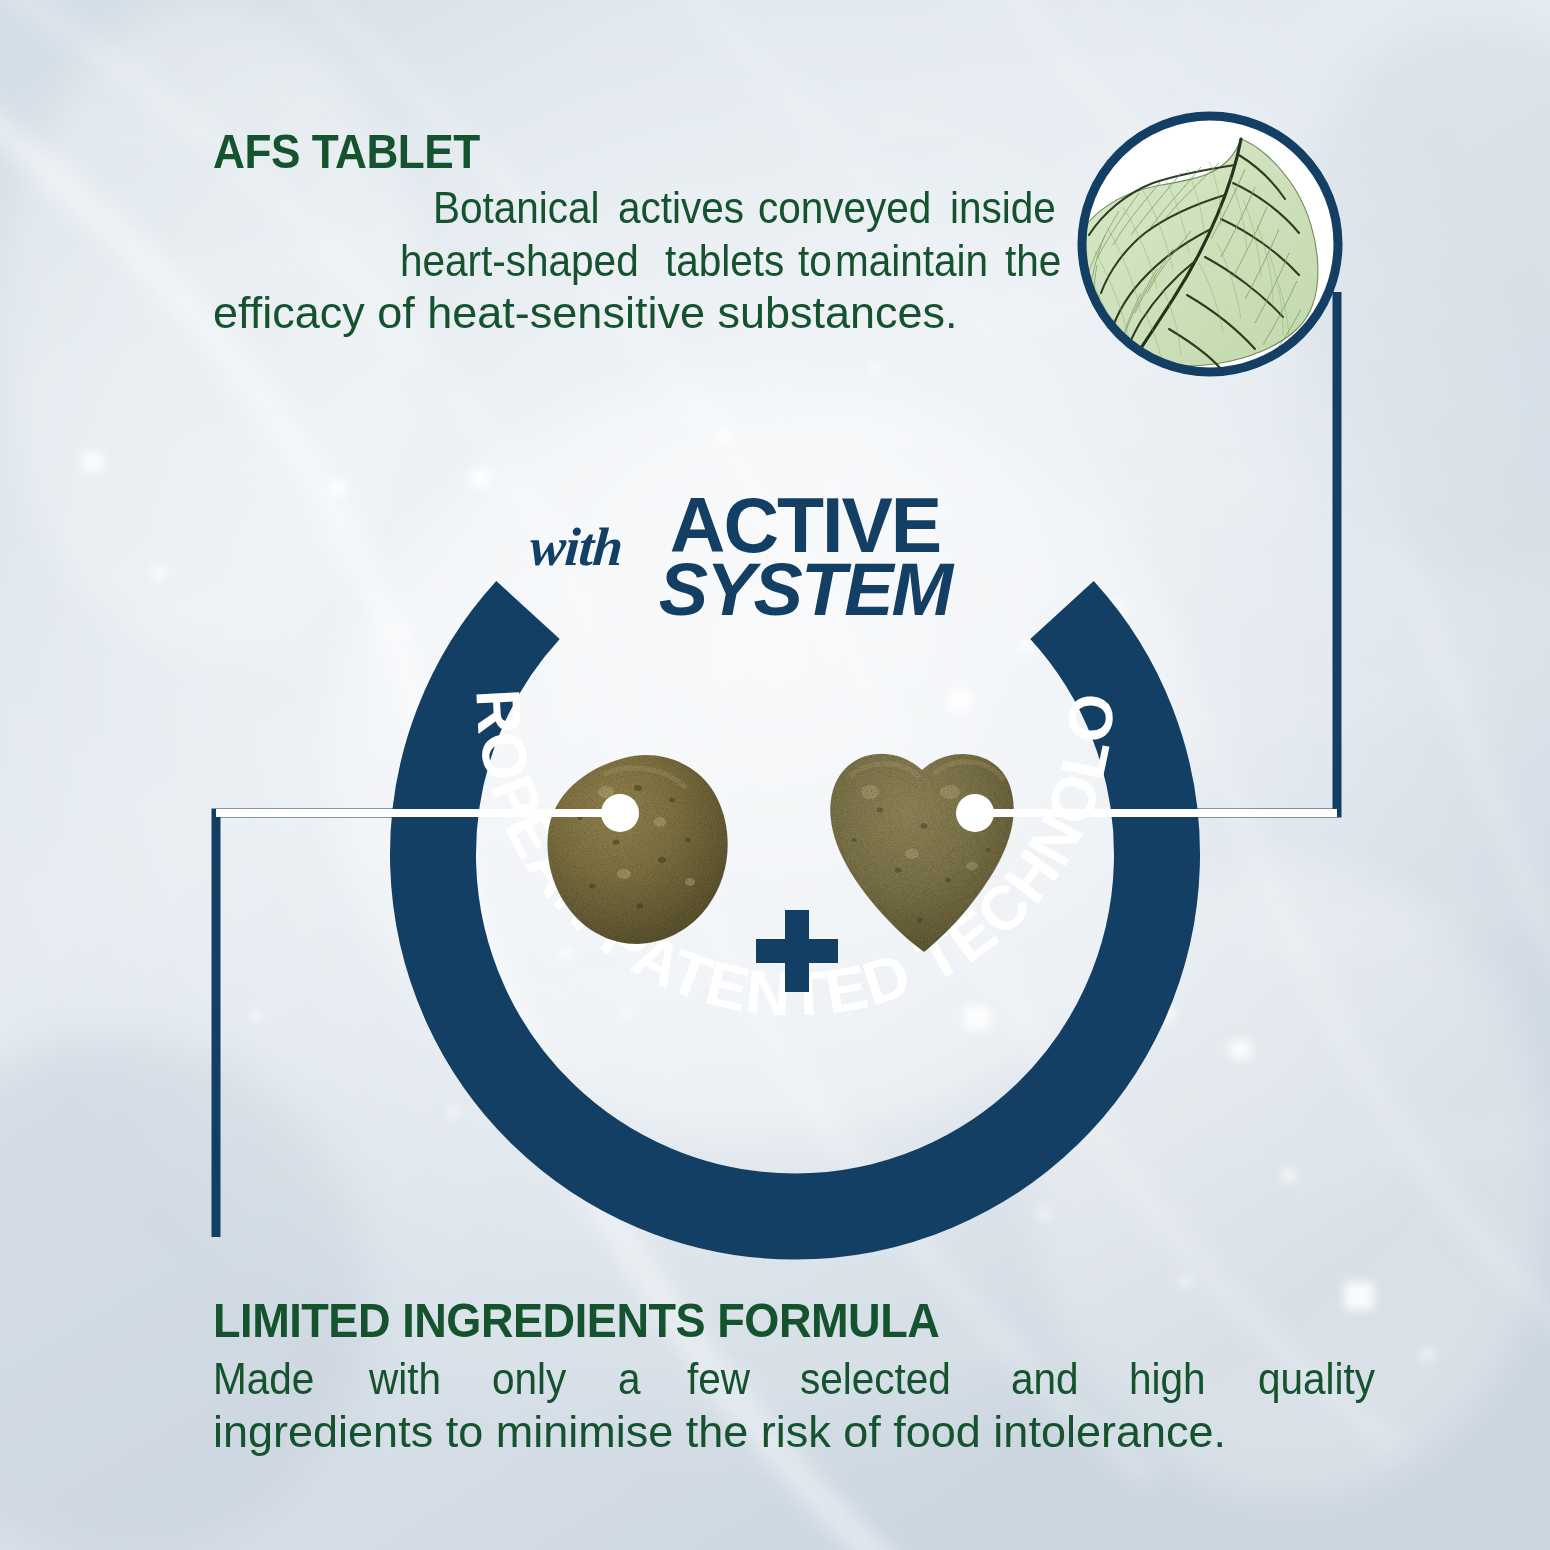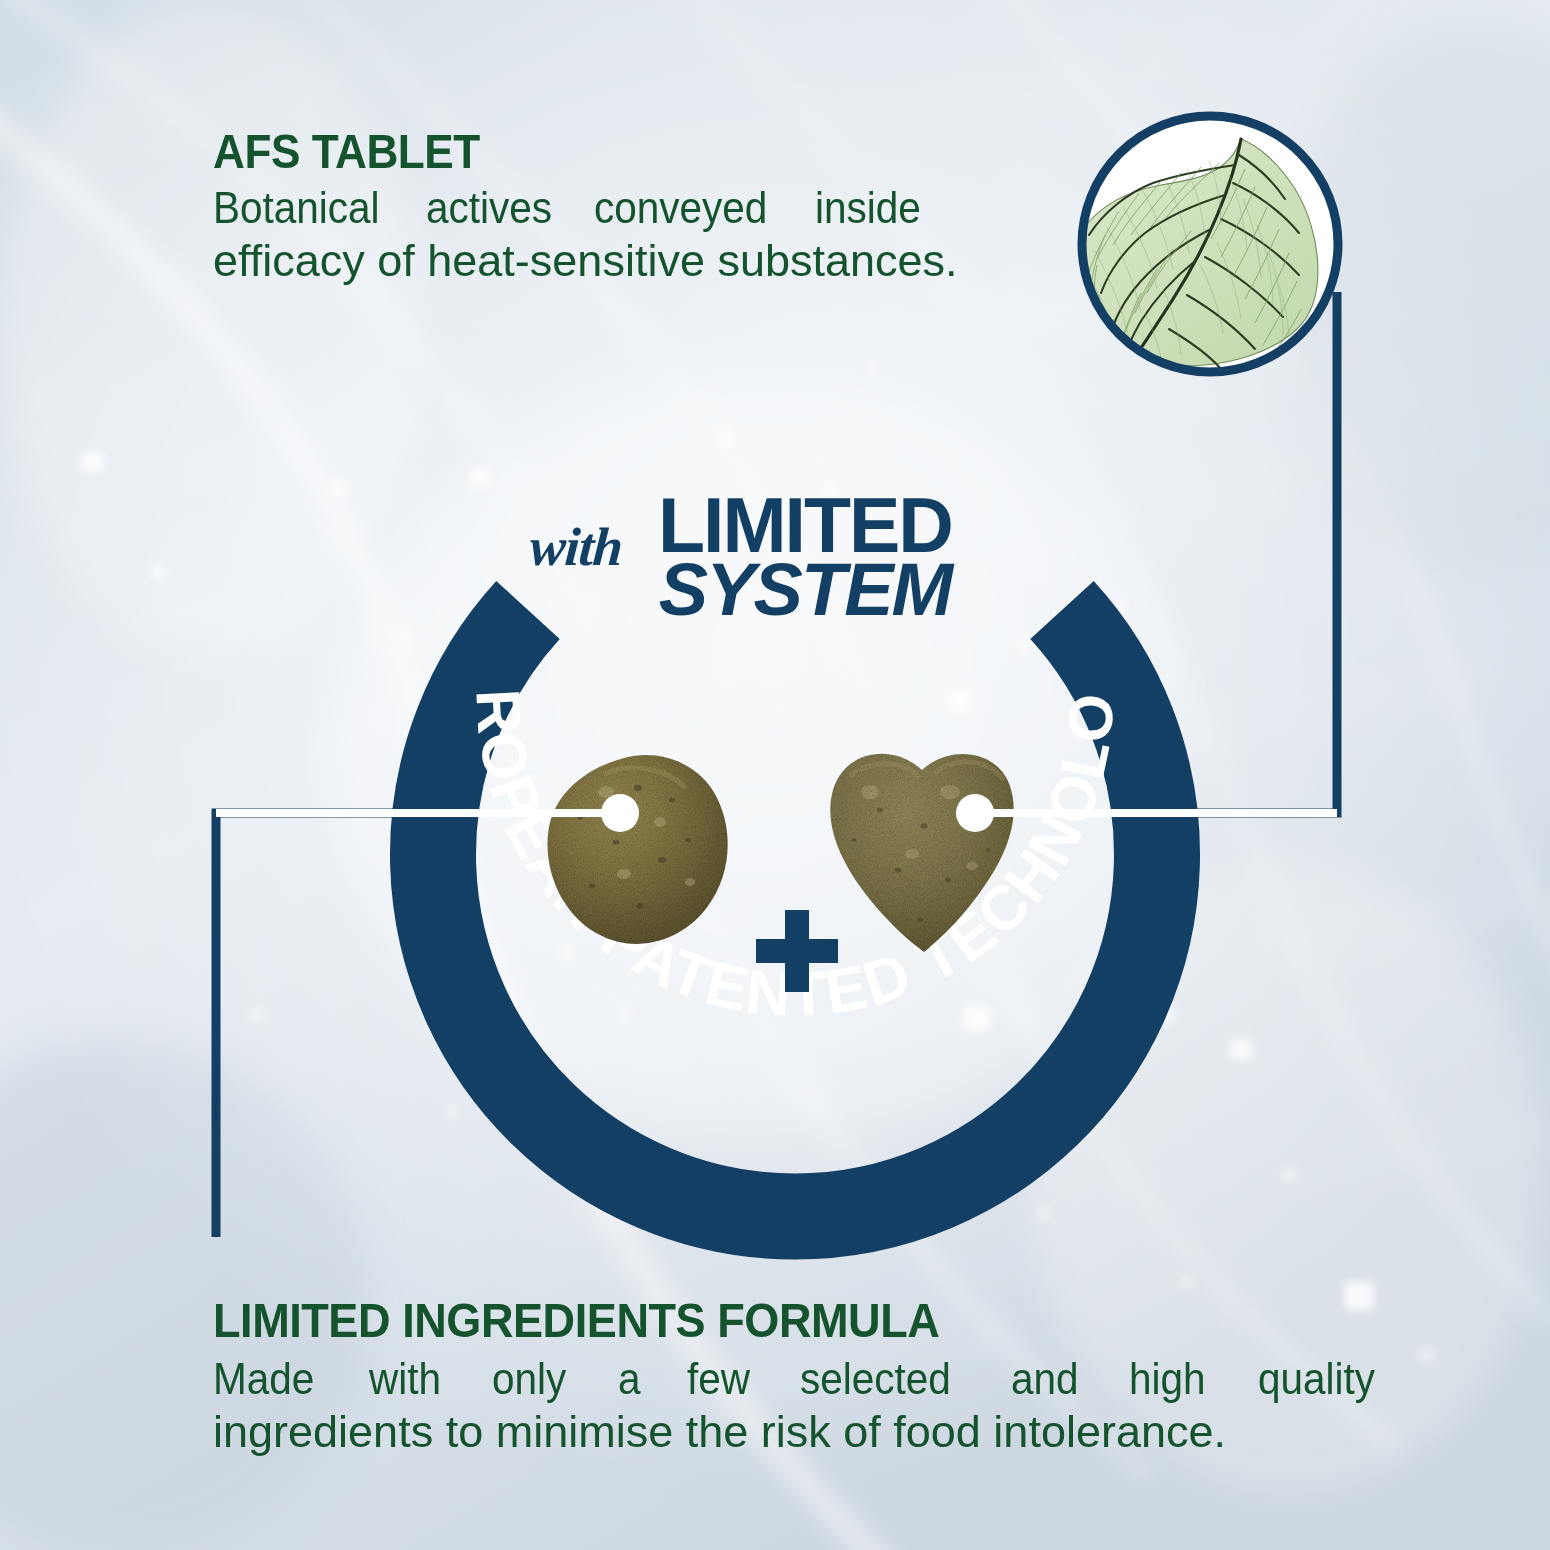--- a/index.html
+++ b/index.html
@@ -28,21 +28,21 @@
     line-height:1.17;
     font-stretch:condensed;
     transform:scaleX(0.90);
     transform-origin:left center;
     white-space:nowrap;
   }
 
   #afs-block{left:213px;top:128px;width:800px;}
   #afs-block .heading{font-size:48px;margin:0 0 6px 0;}
   #afs-block .body-line{font-size:45px;}
-  .justify-row{display:flex;justify-content:flex-start;width:855px;gap:28px;}
+  .justify-row{display:flex;justify-content:flex-end;width:855px;}
 
   #lif-block{left:213px;top:1288px;width:1180px;margin-top:8px;}
   #lif-block .heading{font-size:49px;margin:0 0 8px 0;}
   #lif-block .body-line{font-size:45px;}
   .justify-row2{display:flex;justify-content:space-between;width:1175px;text-align:center;}
 
   
   .connector{position:absolute;z-index:20;}
 
   
@@ -279,21 +279,21 @@
       <path d="M 528,610 A 362,362 0 1 0 1062,610" fill="none" stroke="#123f63" stroke-width="86" transform="rotate(0 795 820)"></path>
 
       <text font-family="'Liberation Sans', sans-serif" font-weight="bold" font-size="62" fill="#ffffff" letter-spacing="1.5">
         <textPath href="#arcTextPath" startOffset="50%" text-anchor="middle">EUROPEAN PATENTED TECHNOLOGY</textPath>
       </text>
     </svg>
 
     <div class="with-word">with</div>
 
     <div class="afs-lines">
-      <div>LIMITED</div>
+      <div>ACTIVE</div>
       <div class="afs-l3">SYSTEM</div>
     </div>
   </div>
 
   <svg style="position:absolute;left:520px;top:730px;width:560px;height:260px;z-index:23;" viewBox="0 0 560 260">
     <defs>
       <radialGradient id="kibGrad" cx="38%" cy="30%" r="75%">
         <stop offset="0%" stop-color="#9e8f55"></stop>
         <stop offset="45%" stop-color="#887a46"></stop>
         <stop offset="100%" stop-color="#5f5630"></stop>
@@ -385,20 +385,27 @@
   </svg>
 
   <div id="afs-block" class="txt-block">
     <div class="heading">AFS TABLET</div>
     <div class="justify-row">
       <span class="body-line">Botanical</span>
       <span class="body-line">actives</span>
       <span class="body-line">conveyed</span>
       <span class="body-line">inside</span>
     </div>
+    <div class="justify-row">
+      <span class="body-line">heart-shaped</span>
+      <span class="body-line">tablets</span>
+      <span class="body-line">to</span>
+      <span class="body-line">maintain</span>
+      <span class="body-line">the</span>
+    </div>
     <div>
       <span class="body-line">efficacy of heat-sensitive substances.</span>
     </div>
   </div>
 
   <div id="lif-block" class="txt-block">
     <div class="heading">LIMITED INGREDIENTS FORMULA</div>
     <div class="justify-row2">
       <span class="body-line">Made</span>
       <span class="body-line">with</span>

